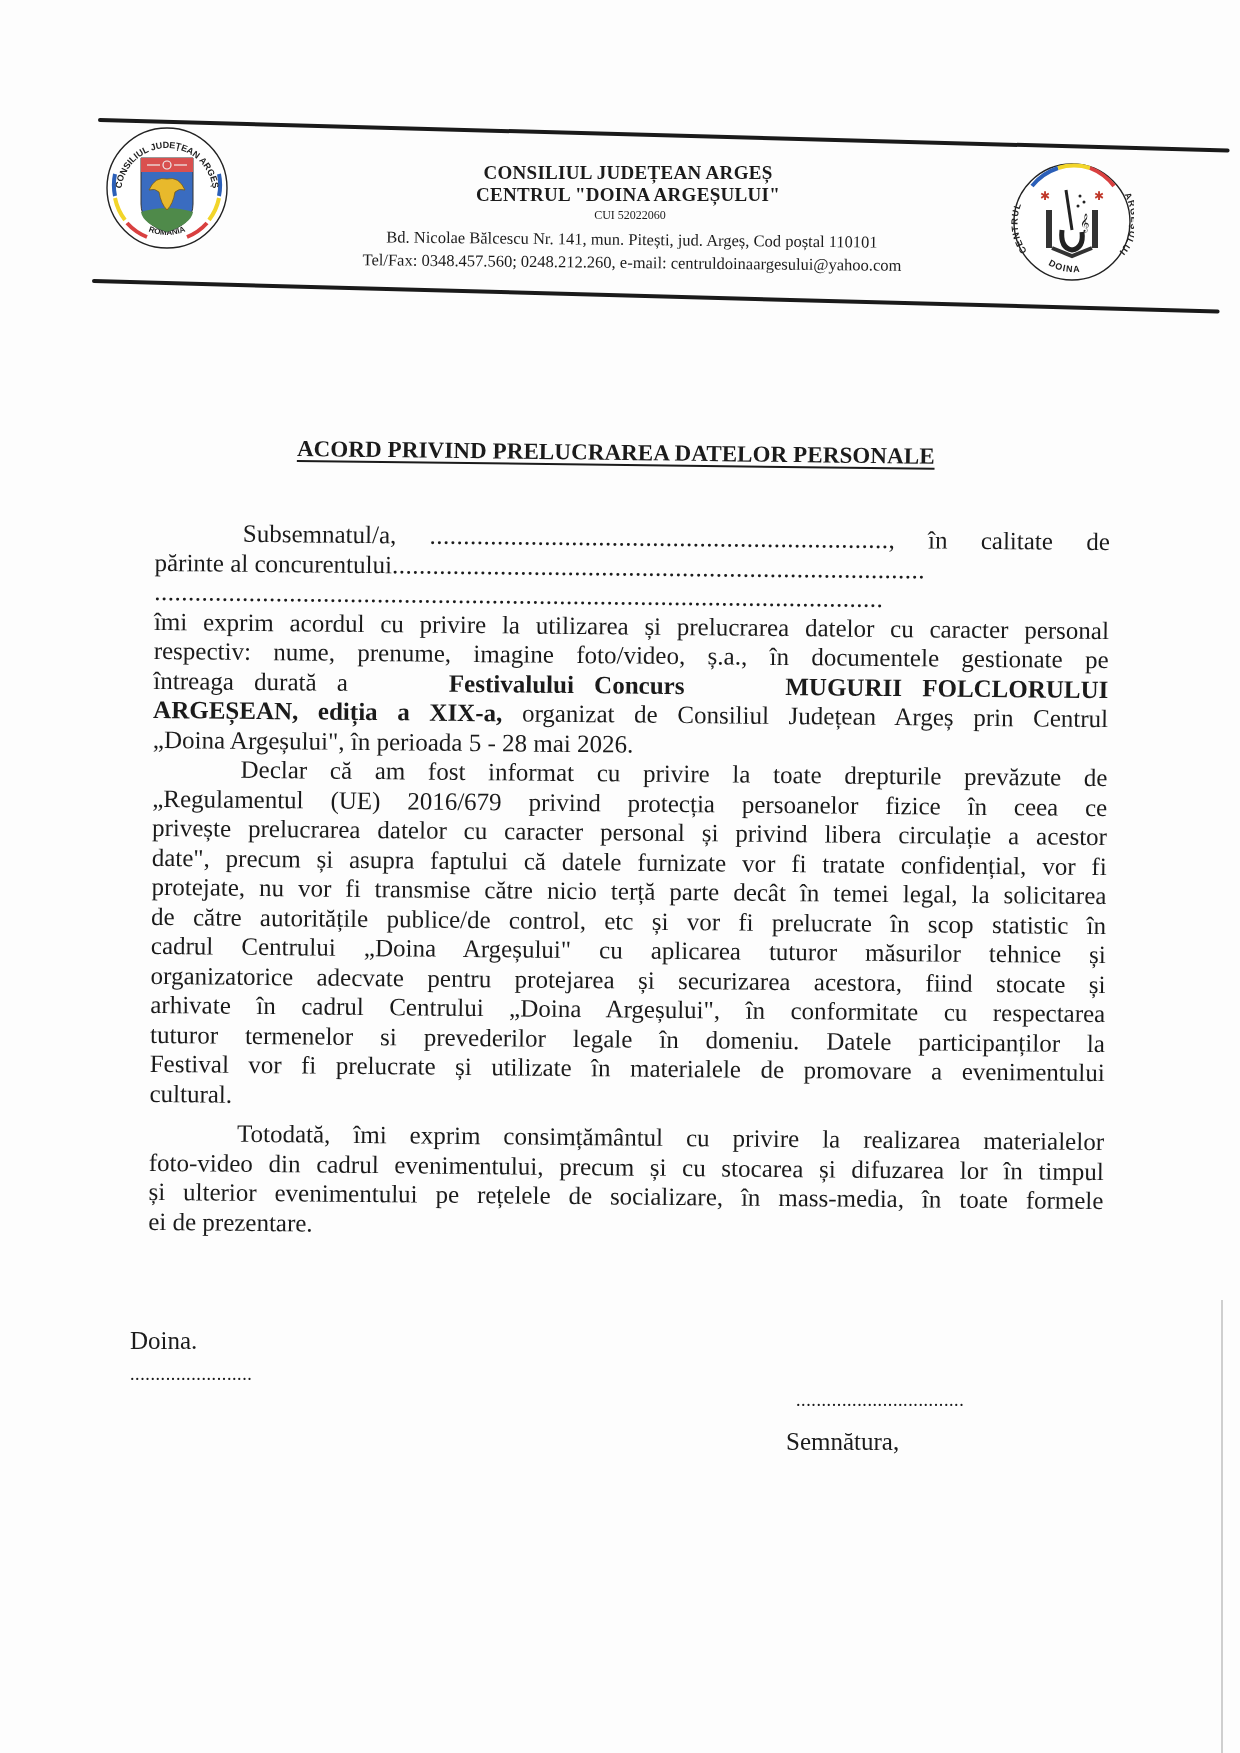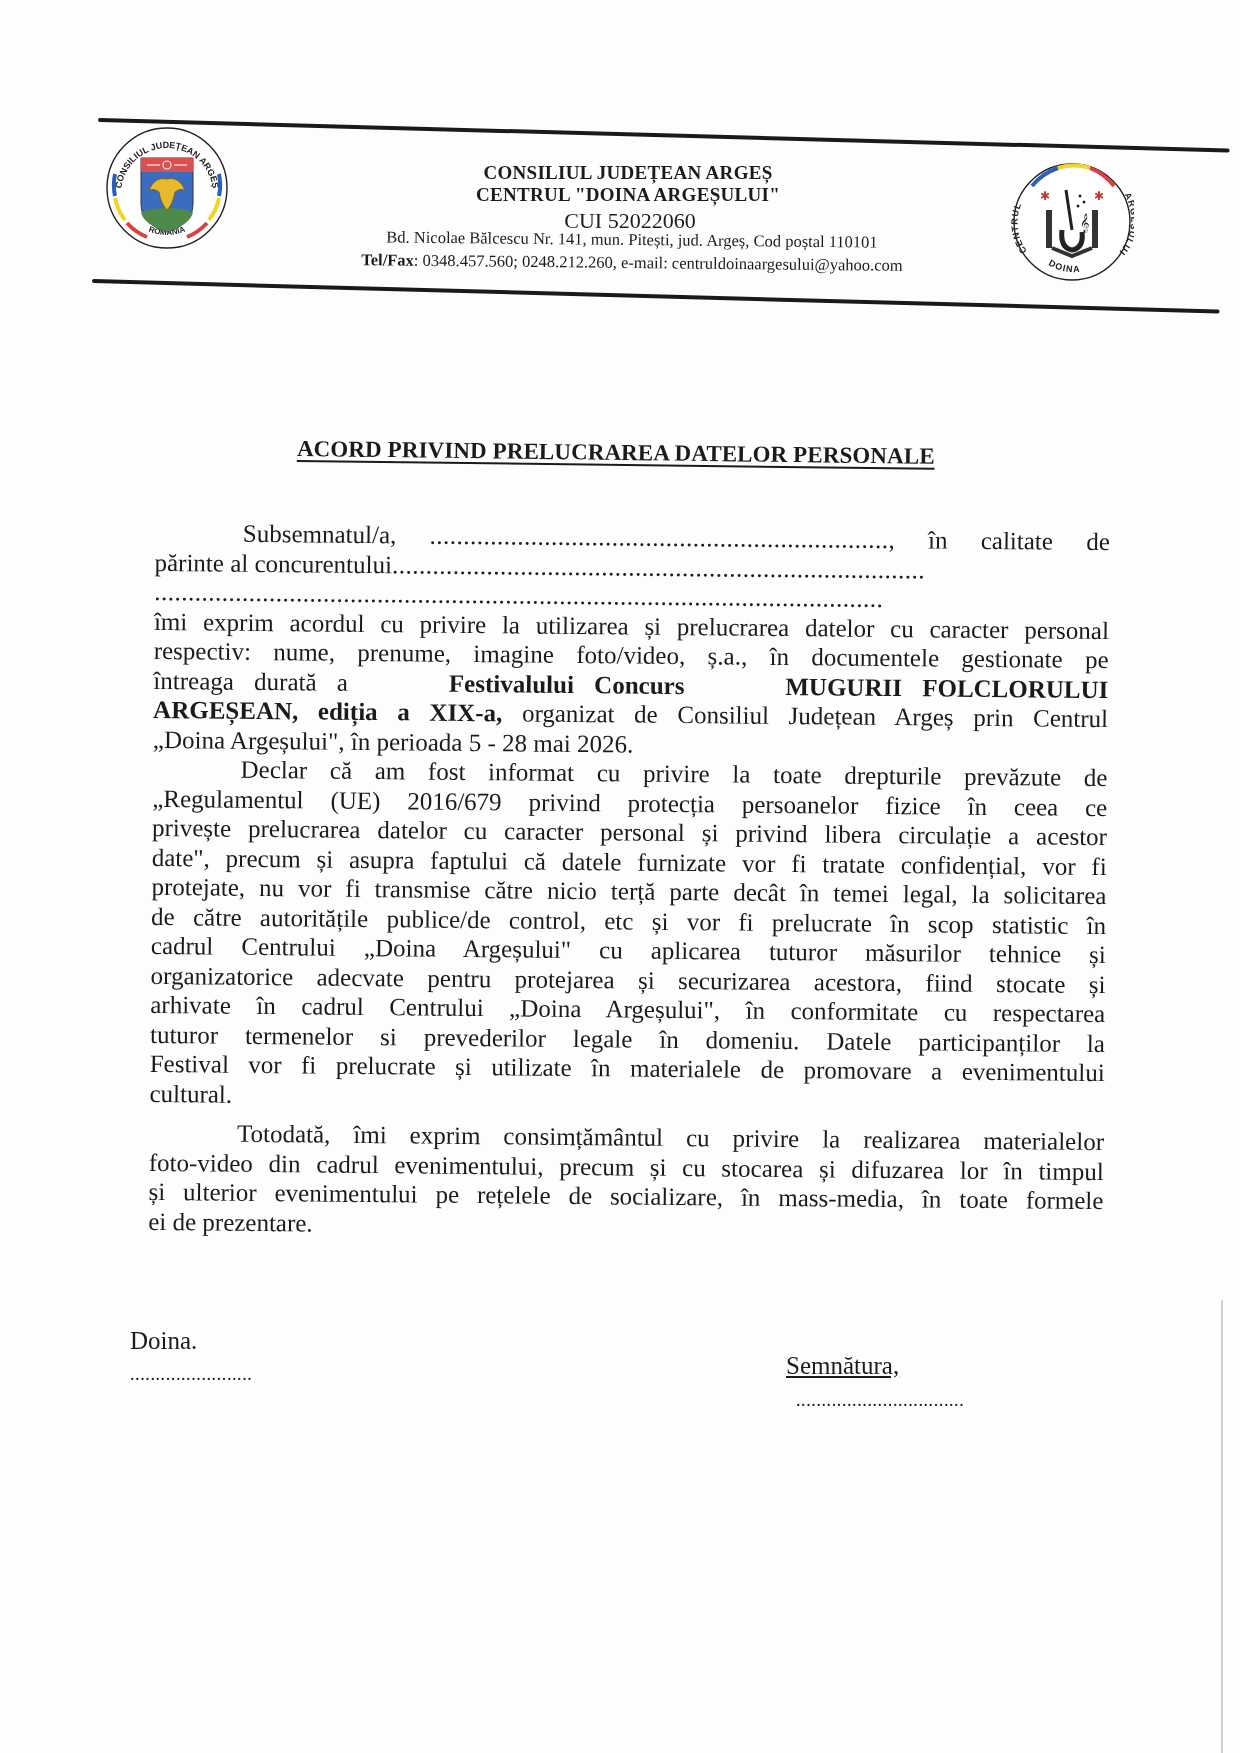--- a/index.html
+++ b/index.html
@@ -5,22 +5,22 @@
   html, body { margin: 0; padding: 0; }
   body {
     width: 1240px; height: 1753px; position: relative; overflow: hidden;
     background: #fdfdfd;
     font-family: "Liberation Serif", "DejaVu Serif", serif;
     color: #1b1b1b;
   }
   .rule { position: absolute; height: 4px; background: #1a1a1a; transform-origin: left center; border-radius: 2px; }
   .hdr-text { position: absolute; left: 300px; width: 640px; text-align: center; white-space: nowrap; }
   .hdr-org { font-weight: bold; font-size: 19px; letter-spacing: 0.3px; }
-  .hdr-small { font-size: 22px; }
-  .hdr-bold { font-weight: bold; }
+  .hdr-small { font-size: 12px; }
+  .hdr-bold { font-weight: normal; }
   .doc-title {
     position: absolute; left: 297px; top: 436px; width: 672px;
     font-weight: bold; font-size: 23px; text-decoration: underline; text-decoration-thickness: 2px;
     text-underline-offset: 4px; white-space: nowrap; transform: rotate(0.7deg); transform-origin: left center;
     letter-spacing: 0.1px;
   }
   .body-text {
     position: absolute; left: 155px; top: 518px; width: 955px;
     font-size: 25px; line-height: 29.5px; text-align: justify;
     transform: rotate(0.55deg); transform-origin: left top;
@@ -142,16 +142,16 @@
   <span class="line last">cultural.</span>
 
   <span class="line indent" style="margin-top:10px;">Totodată, îmi exprim consimțământul cu privire la realizarea materialelor</span>
   <span class="line">foto-video din cadrul evenimentului, precum și cu stocarea și difuzarea lor în timpul</span>
   <span class="line">și ulterior evenimentului pe rețelele de socializare, în mass-media, în toate formele</span>
   <span class="line last">ei de prezentare.</span>
 </div>
 
 <div class="sig-label" style="left:130px; top:1327px;">Doina.</div>
 <div class="sig-dots" style="left:130px; top:1364px;">........................</div>
-<div class="sig-label" style="left:786px; top:1352px;text-decoration:underline;">Semnătura,</div>
+<div class="sig-label" style="left:786px; top:1428px;">Semnătura,</div>
 <div class="sig-dots" style="left:796px; top:1390px;">.................................</div>
 
 <div class="scan-line"></div>
 
 </body></html>

